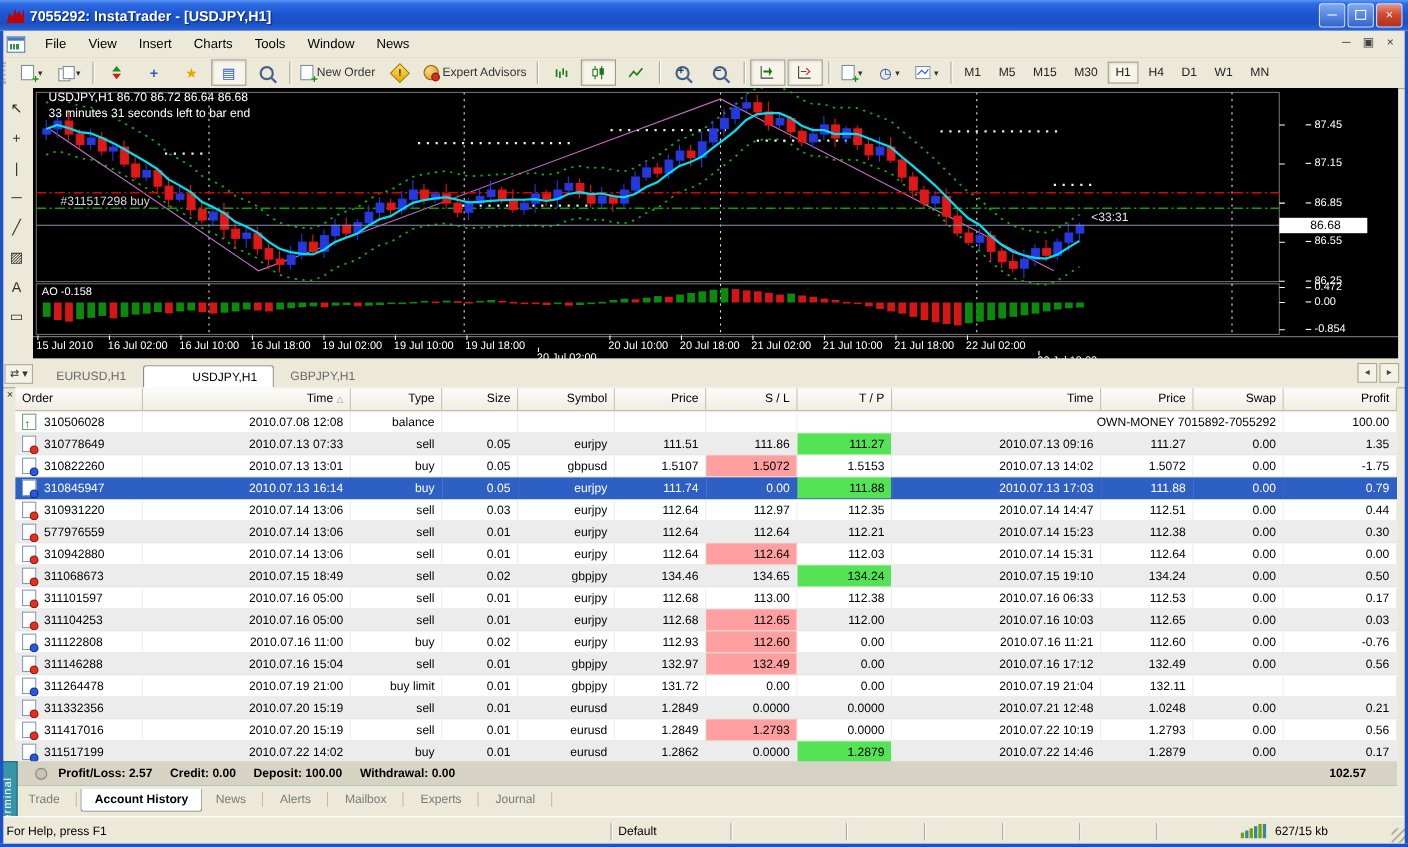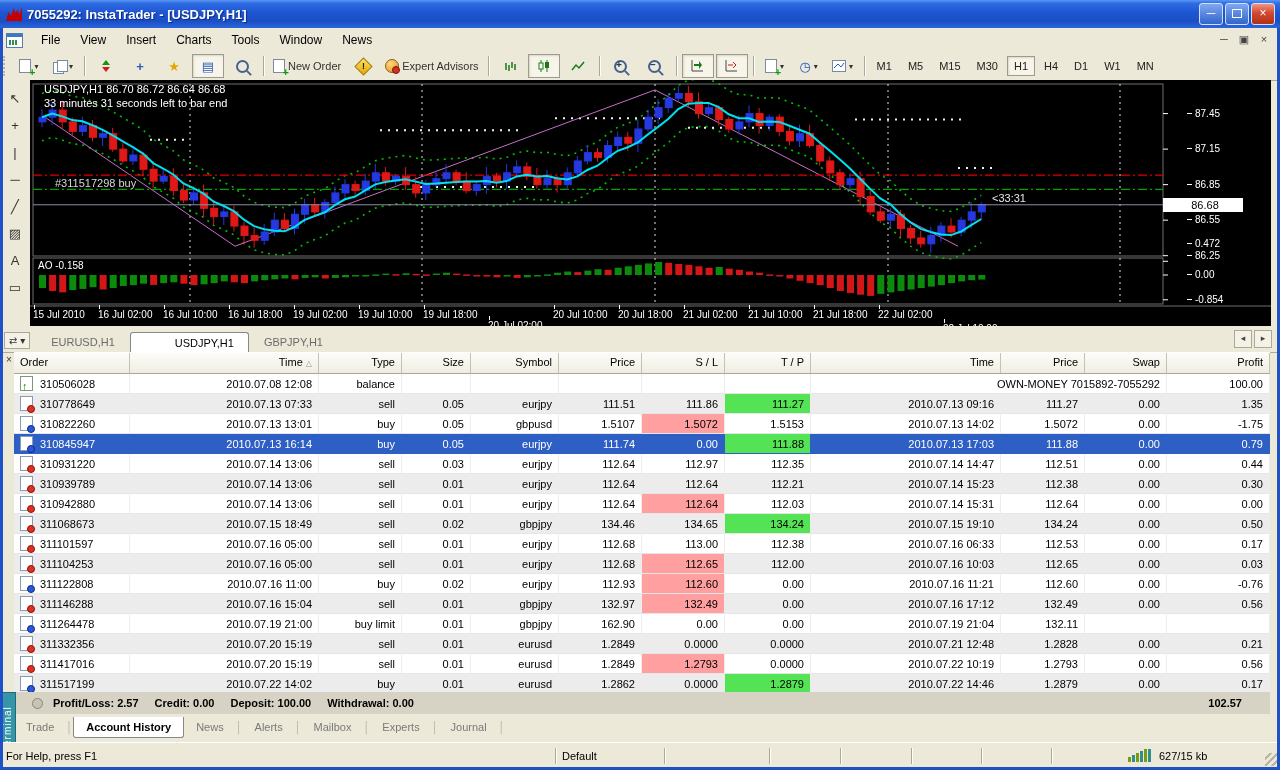--- a/index.html
+++ b/index.html
@@ -602,21 +602,21 @@
       <div class="chart-txt" id="order-label">#311517298 buy</div>
       <div class="chart-txt" id="countdown">&lt;33:31</div>
       <div class="chart-txt" id="ao-label">AO -0.158</div>
       <div id="cur-price" style="top: 117.768px;">86.68</div>
       <div id="axis-labels">
           <div class="pricelab" style="left: 1141px; top: 27.6px;">87.45</div>
           <div class="pricelab" style="left: 1141px; top: 63.12px;">87.15</div>
           <div class="pricelab" style="left: 1141px; top: 98.64px;">86.85</div>
           <div class="pricelab" style="left: 1141px; top: 134.16px;">86.55</div>
           <div class="pricelab" style="left: 1141px; top: 169.68px;">86.25</div>
-          <div class="pricelab" style="left: 1141px; top: 158px;">0.472</div>
+          <div class="pricelab" style="left: 1141px; top: 176px;">0.472</div>
           <div class="pricelab" style="left: 1141px; top: 189px;">0.00</div>
           <div class="pricelab" style="left: 1141px; top: 213.766px;">-0.854</div>
           <div class="timelab" style="left: 3px; top: 229px;">15 Jul 2010</div>
           <div class="timelab" style="left: 68px; top: 229px;">16 Jul 02:00</div>
           <div class="timelab" style="left: 133px; top: 229px;">16 Jul 10:00</div>
           <div class="timelab" style="left: 198px; top: 229px;">16 Jul 18:00</div>
           <div class="timelab" style="left: 263px; top: 229px;">19 Jul 02:00</div>
           <div class="timelab" style="left: 328px; top: 229px;">19 Jul 10:00</div>
           <div class="timelab" style="left: 393px; top: 229px;">19 Jul 18:00</div>
           <div class="timelab" style="left: 458px; top: 229px; margin-top: 11px;">20 Jul 02:00</div>
@@ -750,21 +750,21 @@
           <div class="cell">112.97</div>
           <div class="cell">112.35</div>
           <div class="cell">2010.07.14 14:47</div>
           <div class="cell">112.51</div>
           <div class="cell">0.00</div>
           <div class="cell">0.44</div>
         </div>
         <div class="trow even">
           <div class="cell first">
             <span class="doc sell"></span>
-            <span>310939789</span>
+            <span>577976559</span>
           </div>
           <div class="cell">2010.07.14 13:06</div>
           <div class="cell">sell</div>
           <div class="cell">0.01</div>
           <div class="cell">eurjpy</div>
           <div class="cell">112.64</div>
           <div class="cell">112.64</div>
           <div class="cell">112.21</div>
           <div class="cell">2010.07.14 15:23</div>
           <div class="cell">112.38</div>
@@ -875,42 +875,42 @@
         </div>
         <div class="trow odd">
           <div class="cell first">
             <span class="doc buy"></span>
             <span>311264478</span>
           </div>
           <div class="cell">2010.07.19 21:00</div>
           <div class="cell">buy limit</div>
           <div class="cell">0.01</div>
           <div class="cell">gbpjpy</div>
-          <div class="cell">162.90</div>
+          <div class="cell">131.72</div>
           <div class="cell">0.00</div>
           <div class="cell">0.00</div>
           <div class="cell">2010.07.19 21:04</div>
           <div class="cell">132.11</div>
           <div class="cell"></div>
           <div class="cell"></div>
         </div>
         <div class="trow even">
           <div class="cell first">
             <span class="doc sell"></span>
             <span>311332356</span>
           </div>
           <div class="cell">2010.07.20 15:19</div>
           <div class="cell">sell</div>
           <div class="cell">0.01</div>
           <div class="cell">eurusd</div>
           <div class="cell">1.2849</div>
           <div class="cell">0.0000</div>
           <div class="cell">0.0000</div>
           <div class="cell">2010.07.21 12:48</div>
-          <div class="cell">1.2828</div>
+          <div class="cell">1.0248</div>
           <div class="cell">0.00</div>
           <div class="cell">0.21</div>
         </div>
         <div class="trow odd">
           <div class="cell first">
             <span class="doc sell"></span>
             <span>311417016</span>
           </div>
           <div class="cell">2010.07.20 15:19</div>
           <div class="cell">sell</div>

